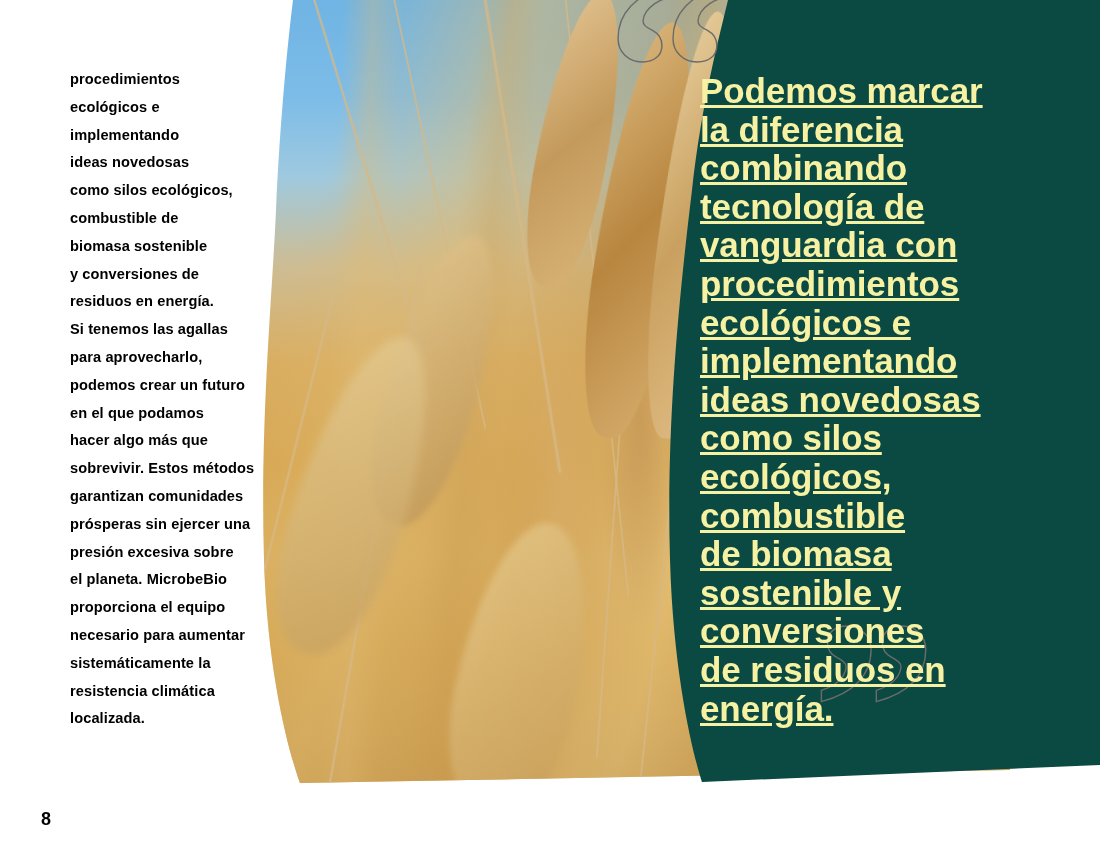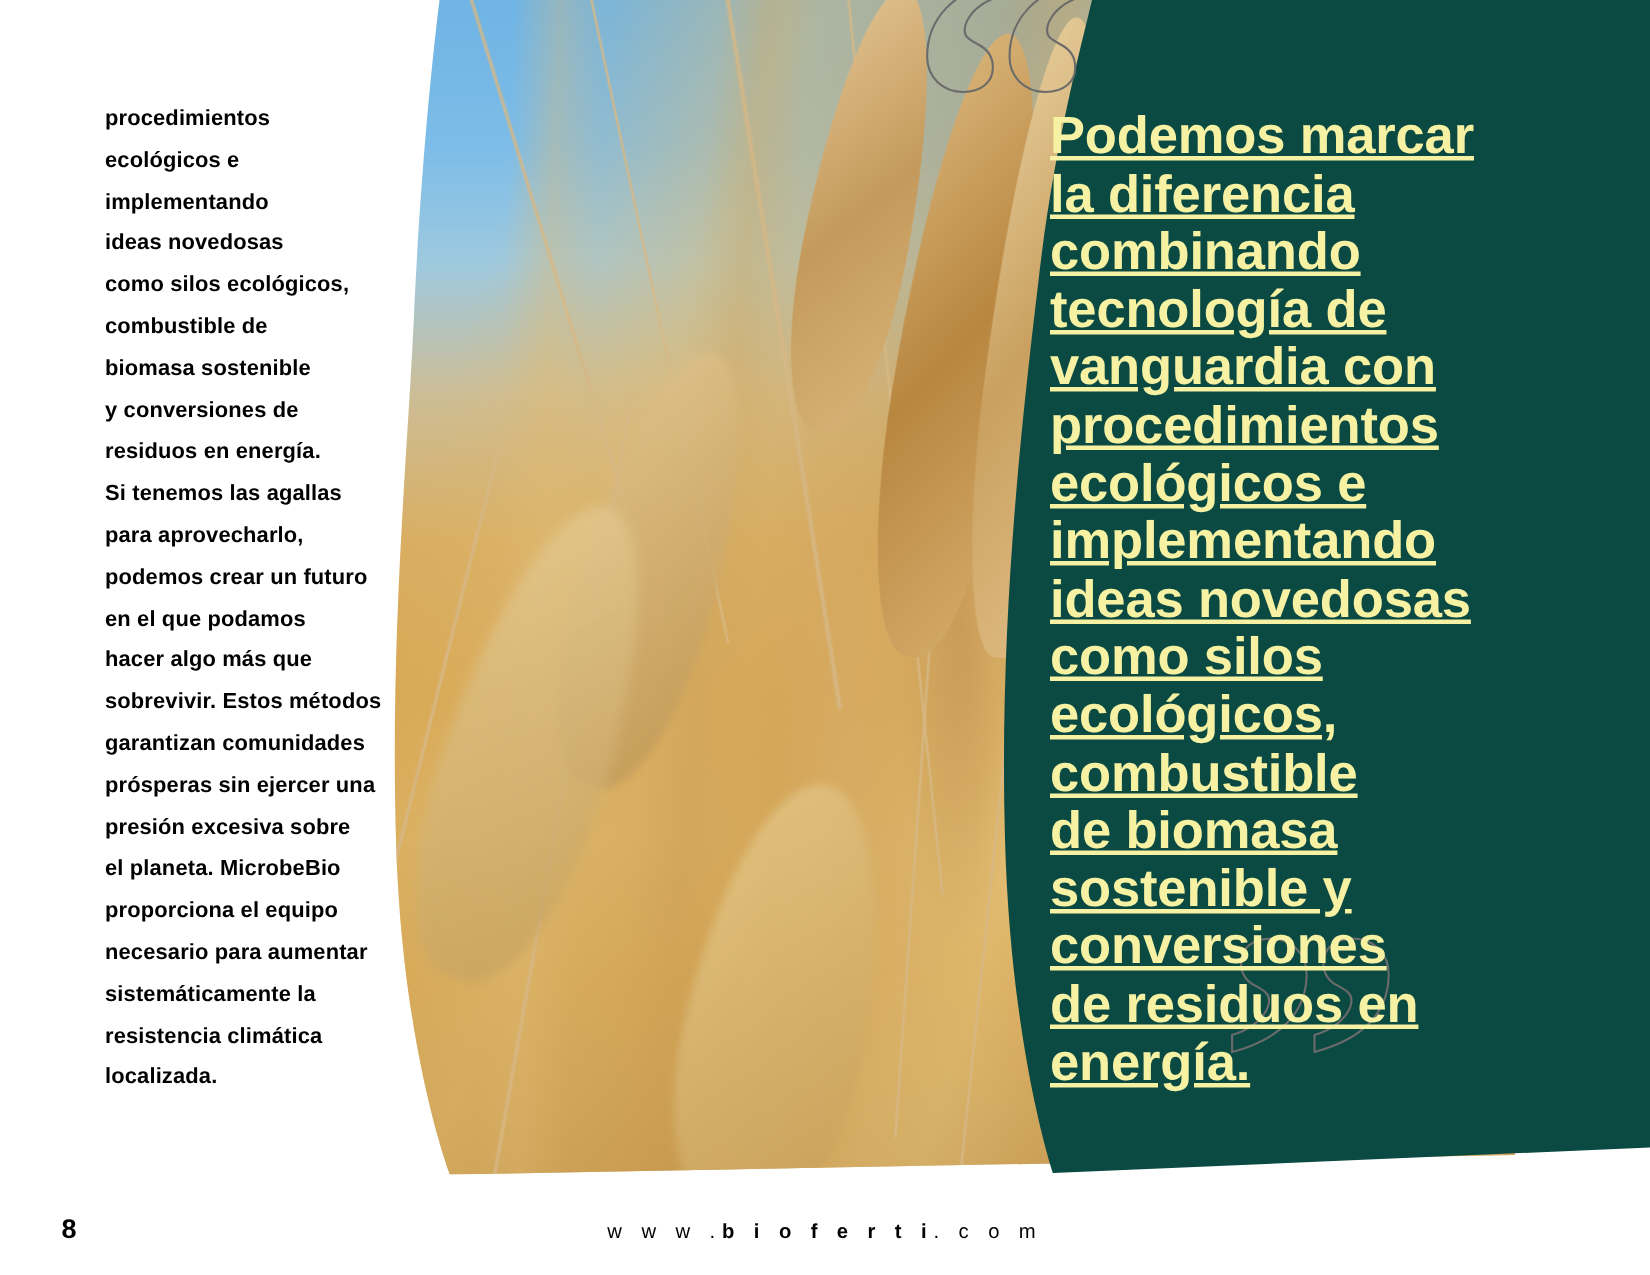--- a/index.html
+++ b/index.html
@@ -242,15 +242,14 @@
 presión excesiva sobre
 el planeta. MicrobeBio
 proporciona el equipo
 necesario para aumentar
 sistemáticamente la
 resistencia climática
 localizada.</div>
 
   <div class="page-number">8</div>
 
-  <div class="website"><span class="dim">w w w .</span><span class="strong">b i o f e r t i</span><span class="dim">. c o m</span></div>
 
 </div>
 
 </body></html>

